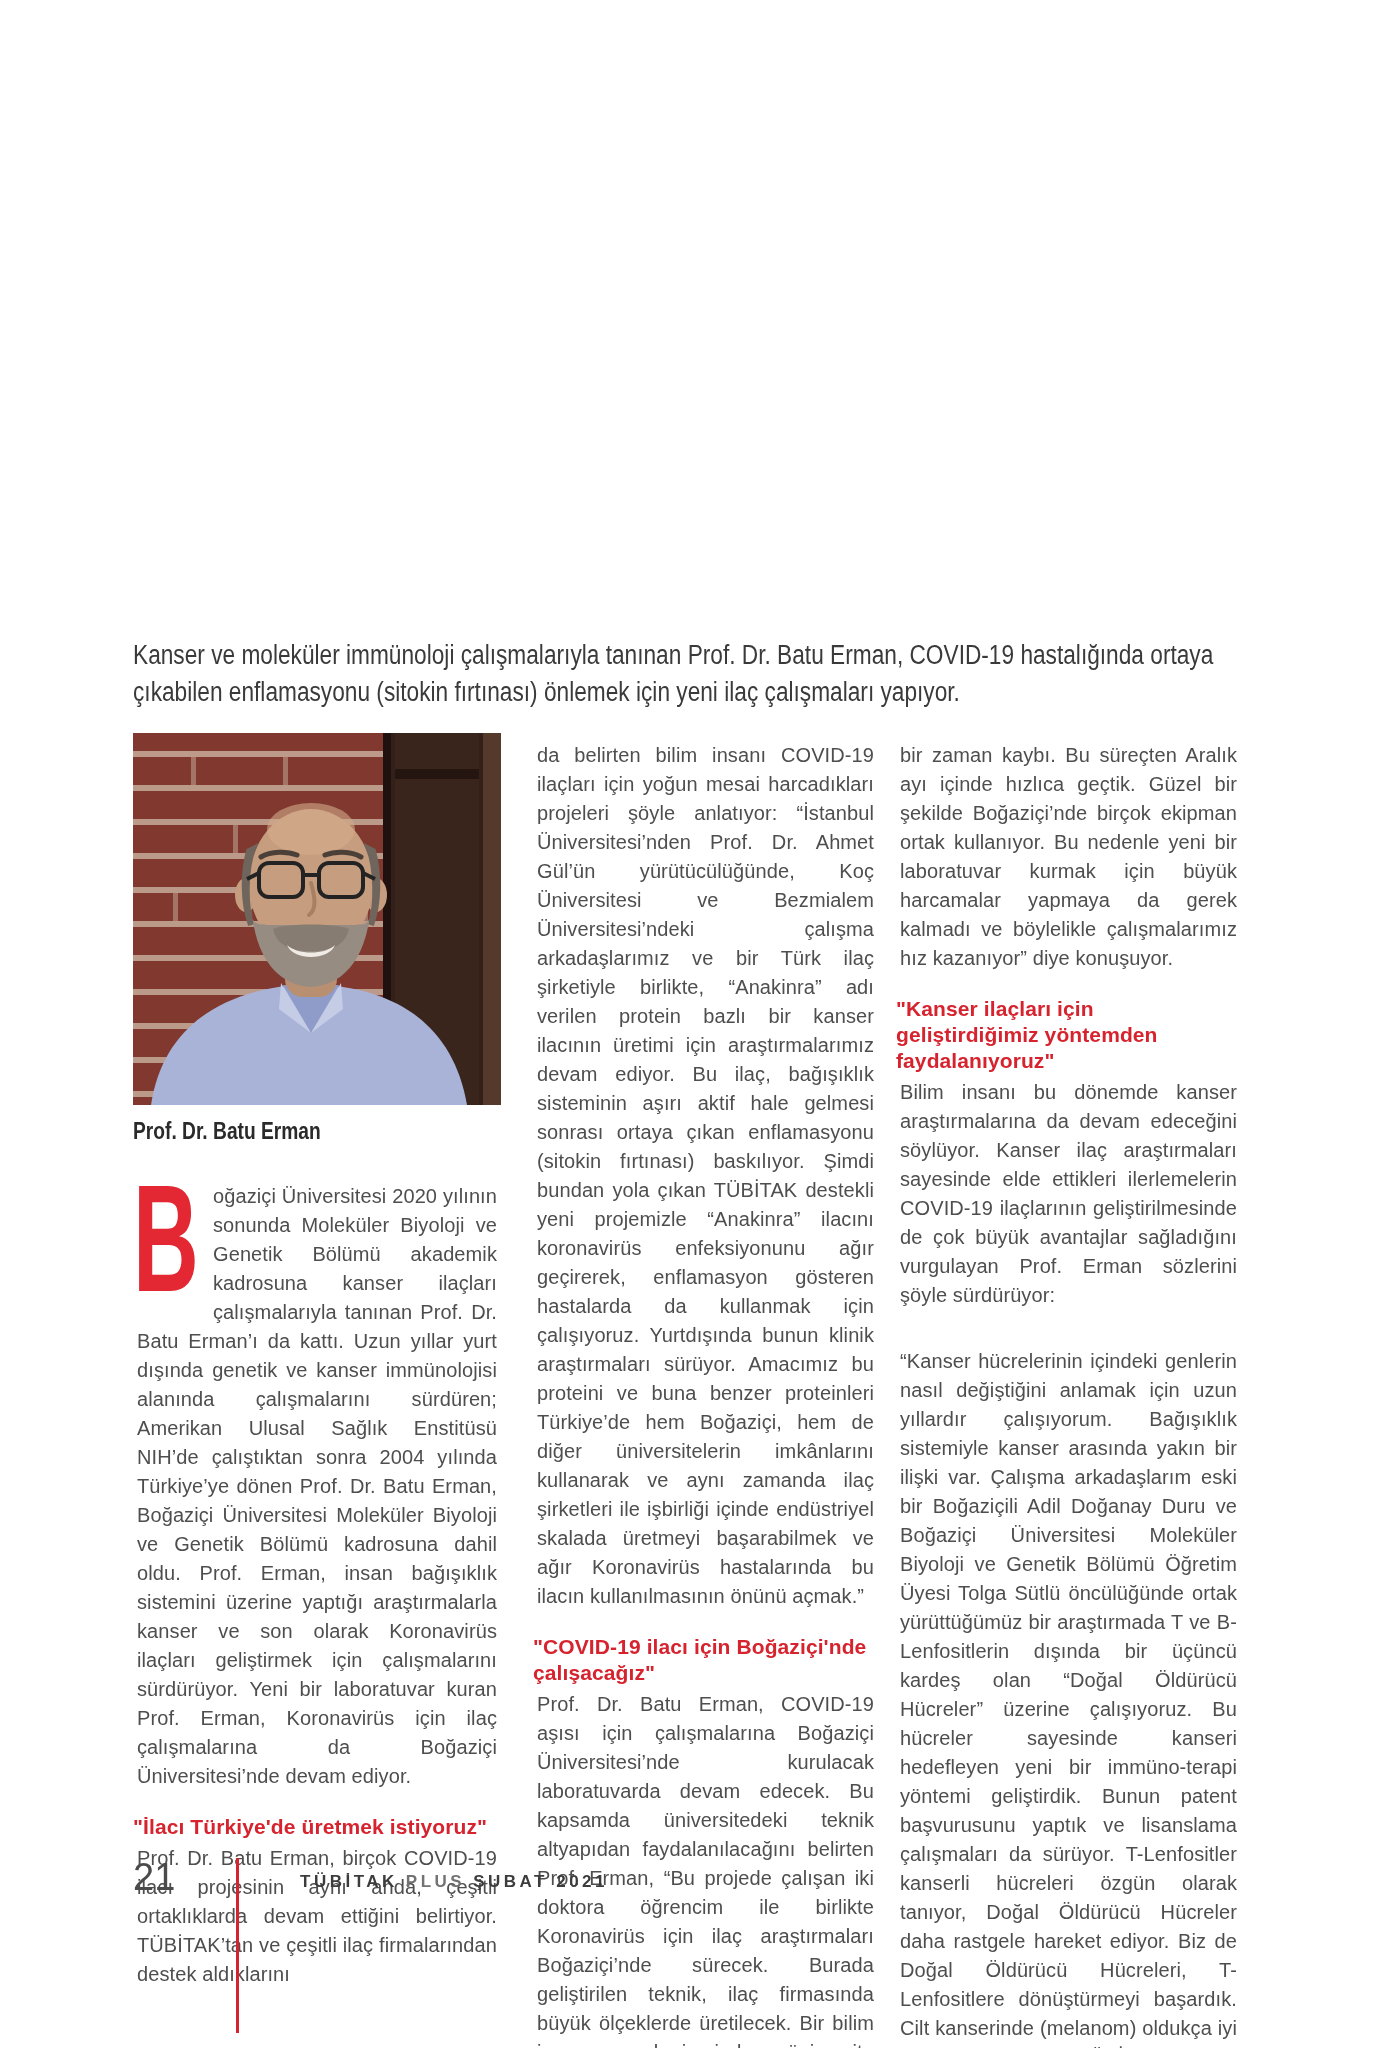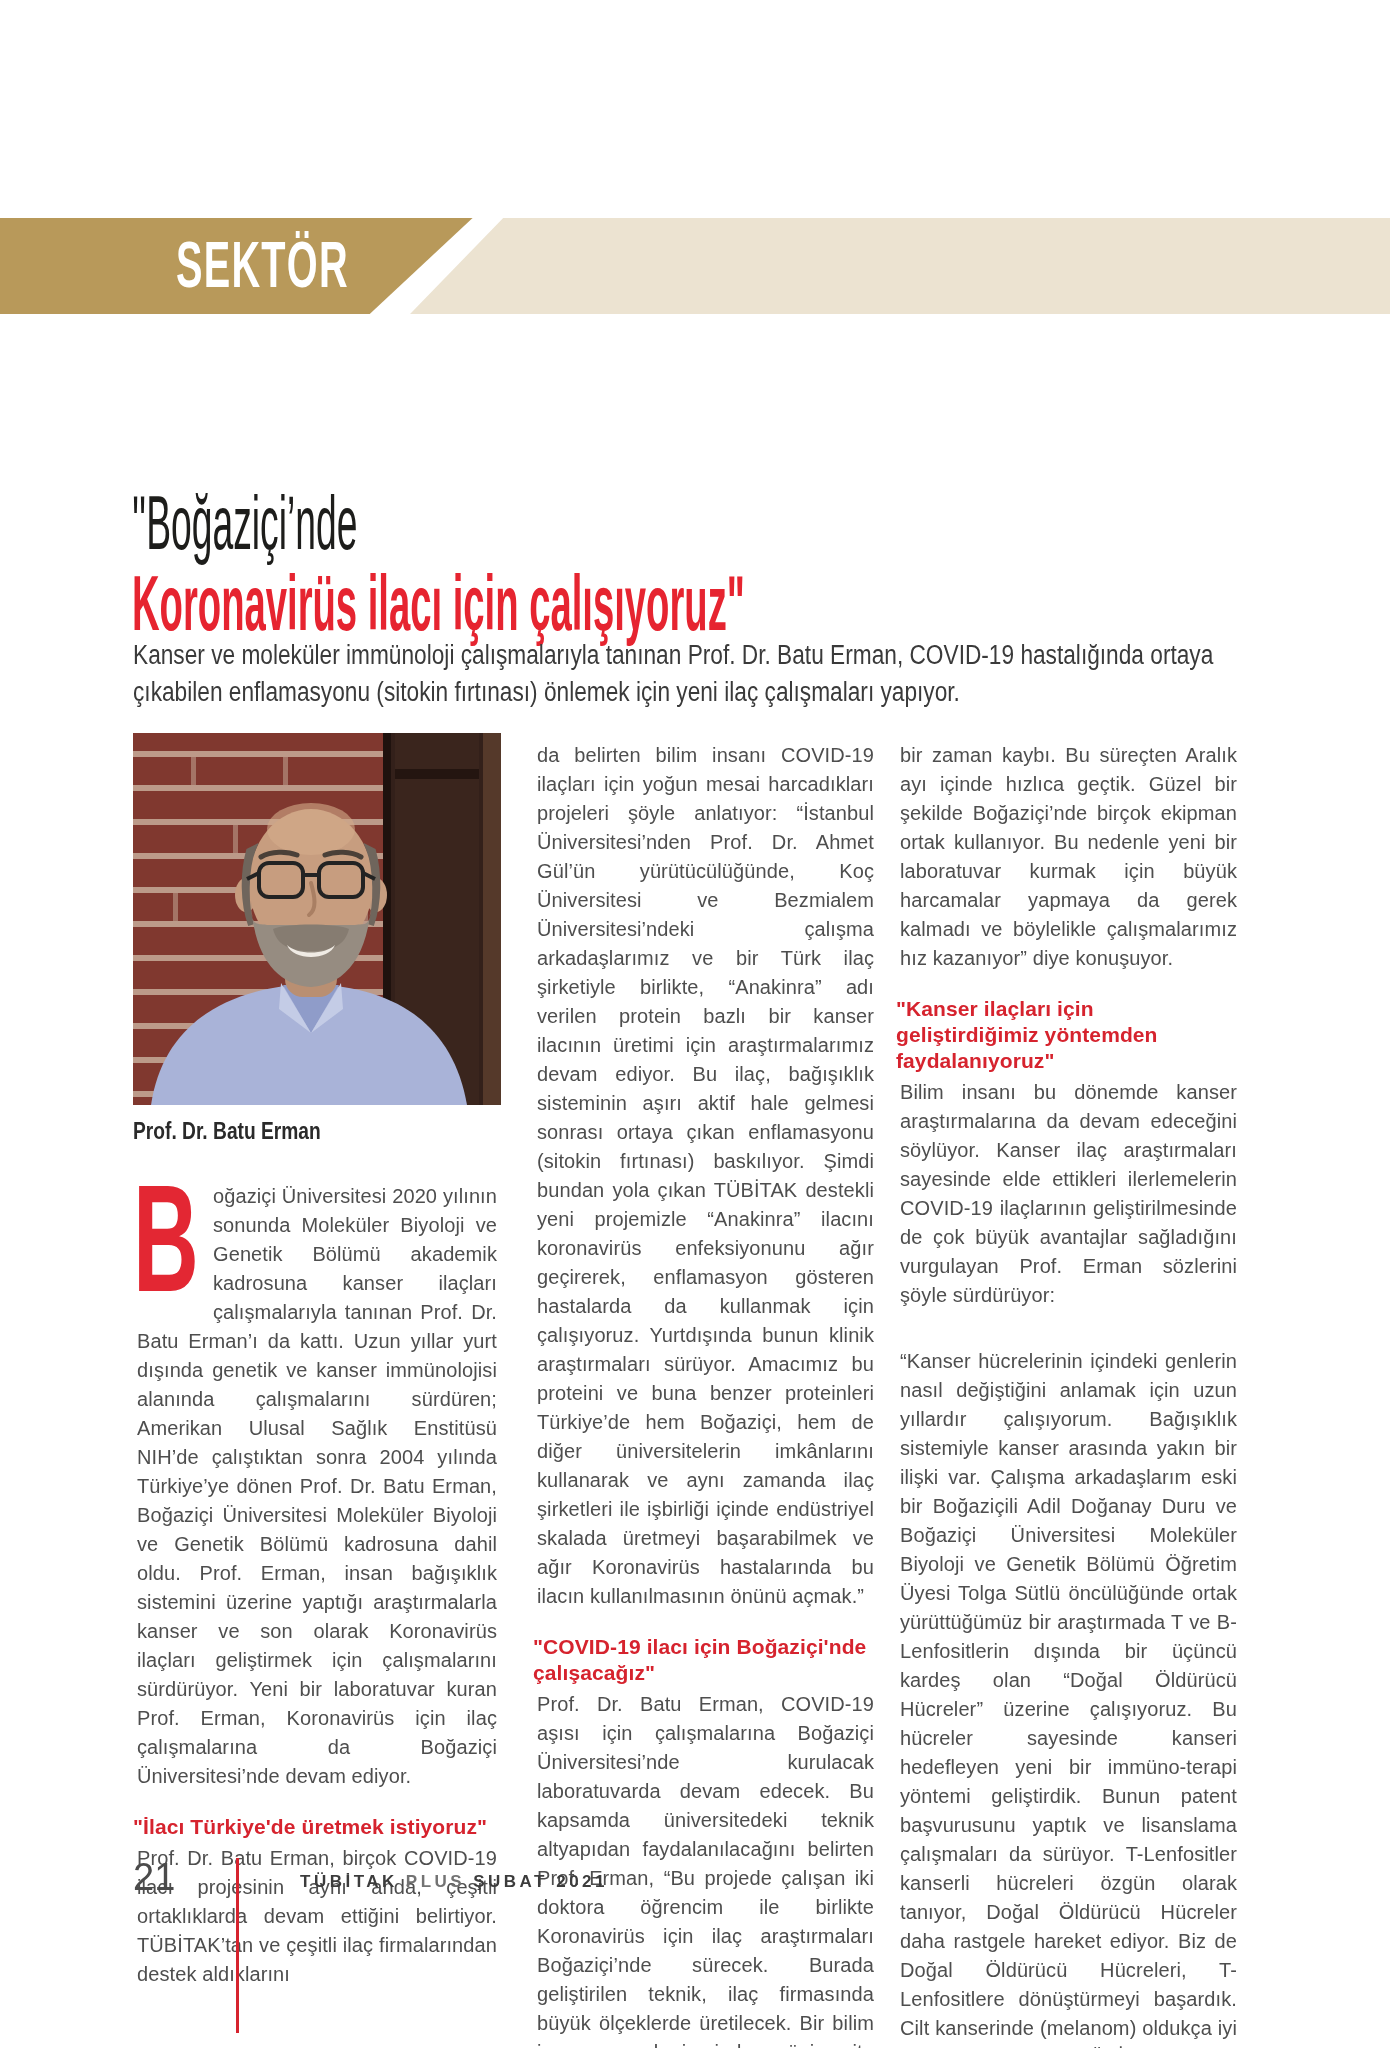--- a/index.html
+++ b/index.html
@@ -55,30 +55,21 @@
   .mag { position:absolute; left:300px; top:1872px; font-size:17px; line-height:20px;
     font-weight:bold; letter-spacing:3.5px; color:#3c3c3c; white-space:nowrap; }
   .mag .accent { color:#737373; }
   .mag span { padding-right:8px; }
 </style>
 </head>
 <body>
 
 <div class="page">
 
-  <div class="banner">
-    <div class="banner-beige"></div>
-    <div class="banner-gold"></div>
-    <div class="banner-label">SEKTÖR</div>
-  </div>
 
-  <div class="headline">
-    <div class="hl1">''Boğaziçi’nde</div>
-    <div class="hl2">Koronavirüs ilacı için çalışıyoruz"</div>
-  </div>
 
   <div class="deck">Kanser ve moleküler immünoloji çalışmalarıyla tanınan Prof. Dr. Batu Erman, COVID-19 hastalığında ortaya çıkabilen enflamasyonu (sitokin fırtınası) önlemek için yeni ilaç çalışmaları yapıyor.</div>
 
   <div class="photo">
     <svg width="368" height="372" viewBox="0 0 368 372" xmlns="http://www.w3.org/2000/svg">
 
       <rect x="0" y="0" width="368" height="372" fill="#7c352c"></rect>
       <rect x="0" y="0" width="368" height="372" fill="#8a4036" opacity="0.35"></rect>
       <g fill="#c3a593" opacity="0.9">
         <rect x="0" y="18" width="252" height="6"></rect>

